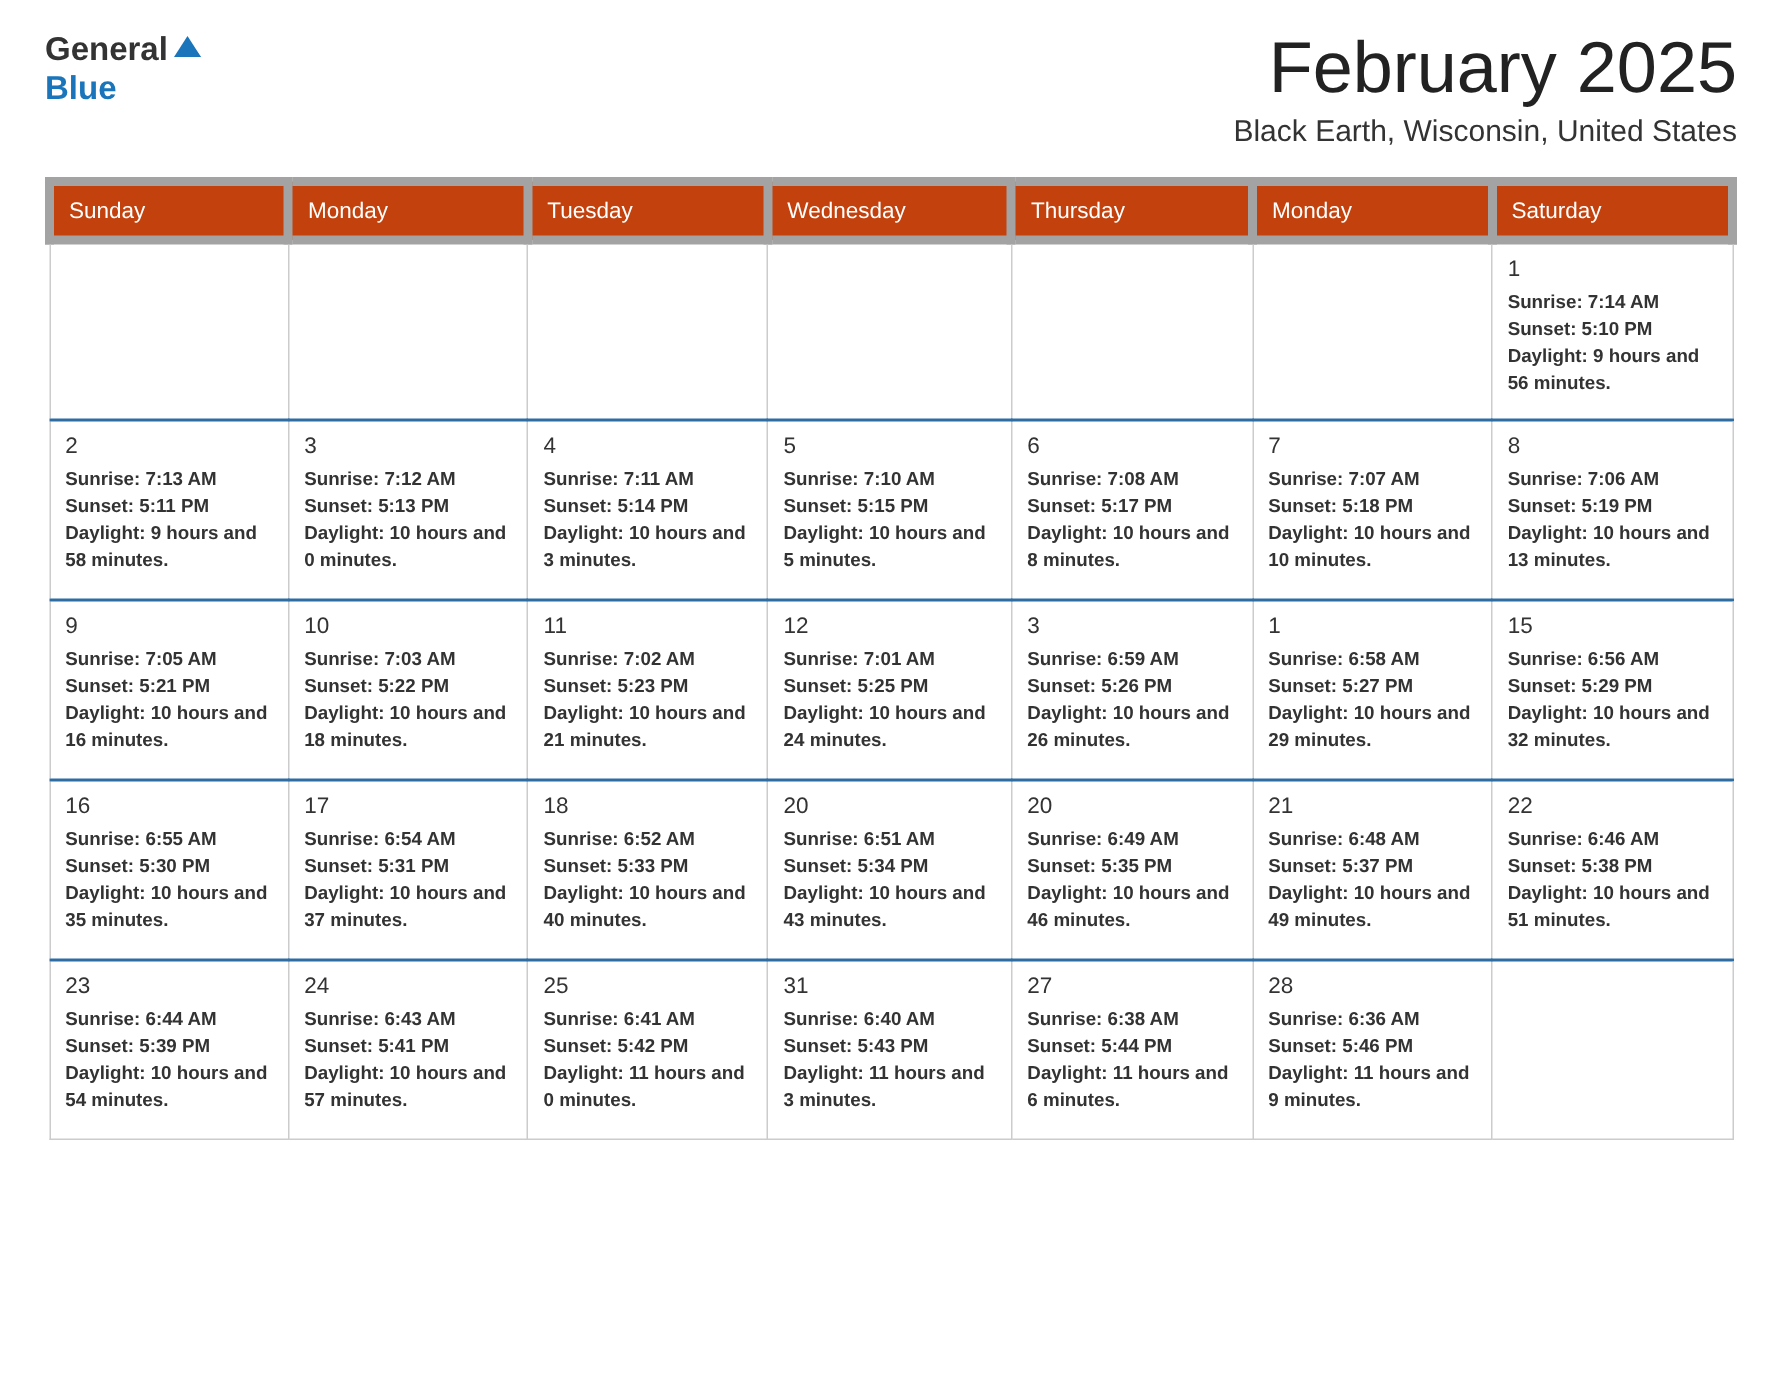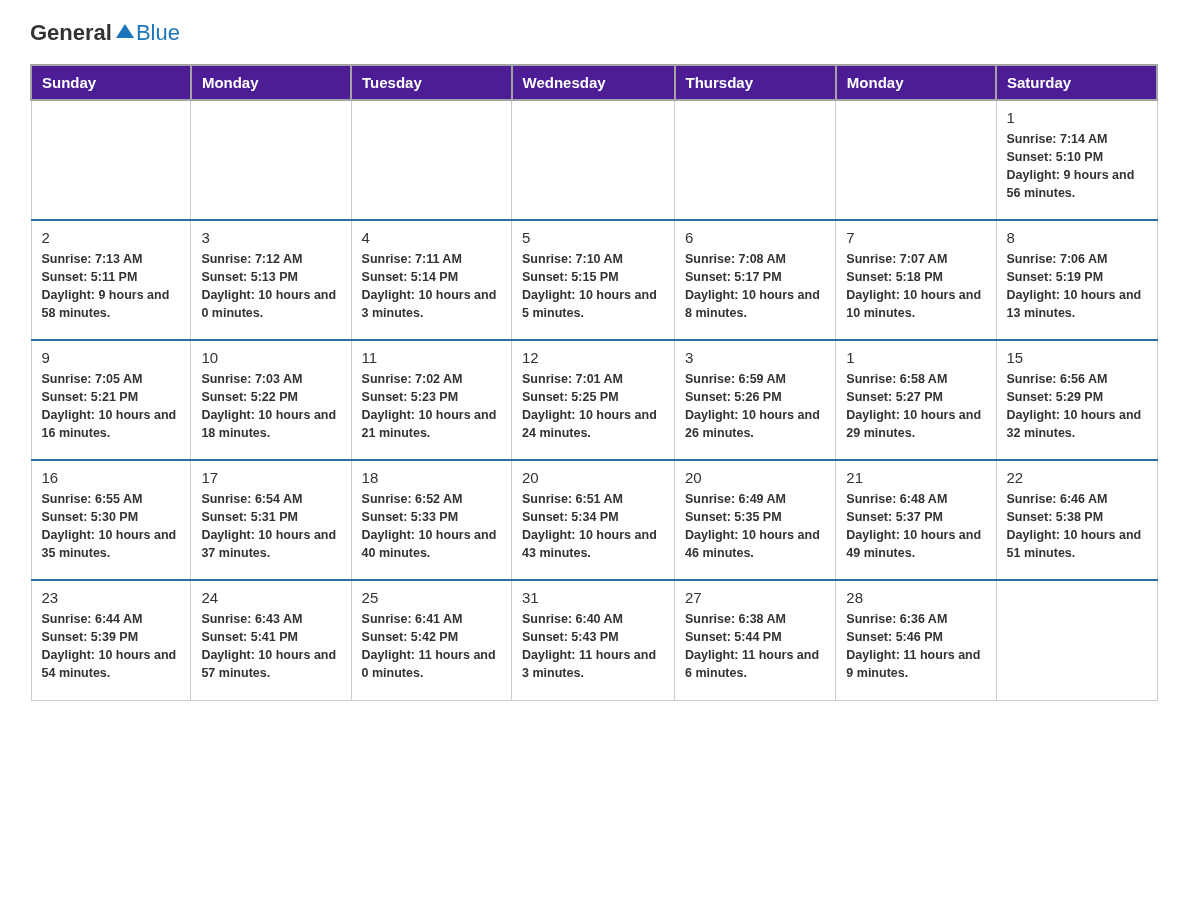--- a/index.html
+++ b/index.html
@@ -16,21 +16,21 @@
       align-items: flex-start;
       margin-bottom: 18px;
     }
     .logo-text-general {
       font-size: 22px;
       font-weight: bold;
       color: #333;
     }
     .logo-text-blue {
       font-size: 22px;
-      font-weight: normal;
+      font-weight: bold;
       color: #1a75bb;
     }
     .logo-icon {
       width: 22px;
       height: 22px;
       margin-left: 2px;
       margin-top: -4px;
     }
     .title-block {
       text-align: right;
@@ -45,27 +45,27 @@
       font-size: 20px;
       color: #333;
       margin-top: 4px;
     }
     .calendar {
       width: 100%;
       border-collapse: collapse;
       border: 1px solid #999;
     }
     .calendar th {
-      background-color: #4c1d95;
+      background-color: #c2410c;
       color: #fff;
       font-size: 15px;
-      font-weight: bold;
+      font-weight: normal;
       padding: 8px 10px;
       text-align: left;
-      border: 2px solid #a3a3a3;
+      border: 6px solid #a3a3a3;
     }
     .calendar td {
       vertical-align: top;
       padding: 8px 10px;
       font-size: 13px;
       color: #333;
       border: 1px solid #ccc;
       width: 170px;
       min-height: 100px;
       height: 120px;
@@ -84,21 +84,21 @@
       font-size: 12.5px;
       color: #333;
       line-height: 1.45;
       font-weight: bold;
     }
     .empty-cell {
       background: #fff;
     }
     .logo-wrapper {
       display: flex;
-      flex-direction: row;
+      flex-direction: column;
       align-items: flex-start;
     }
     .logo-row {
       display: flex;
       align-items: center;
     }
   </style>
 </head>
 <body>
 
@@ -106,20 +106,24 @@
   <div class="logo-wrapper">
     <div class="logo-row">
       <span class="logo-text-general">General</span>
       <svg class="logo-icon" viewBox="0 0 22 22">
         <polygon points="2,18 11,4 20,18" fill="#1a75bb"></polygon>
         <polygon points="8,18 14,10 20,18" fill="#1a75bb" opacity="0.6"></polygon>
       </svg>
     </div>
     <span class="logo-text-blue">Blue</span>
   </div>
+  <div class="title-block">
+    <div class="month-title">February 2025</div>
+    <div class="location-subtitle">Black Earth, Wisconsin, United States</div>
+  </div>
 </div>
 
 <table class="calendar">
   <thead>
     <tr>
     <th>Sunday</th>
         <th>Monday</th>
         <th>Tuesday</th>
         <th>Wednesday</th>
         <th>Thursday</th>

